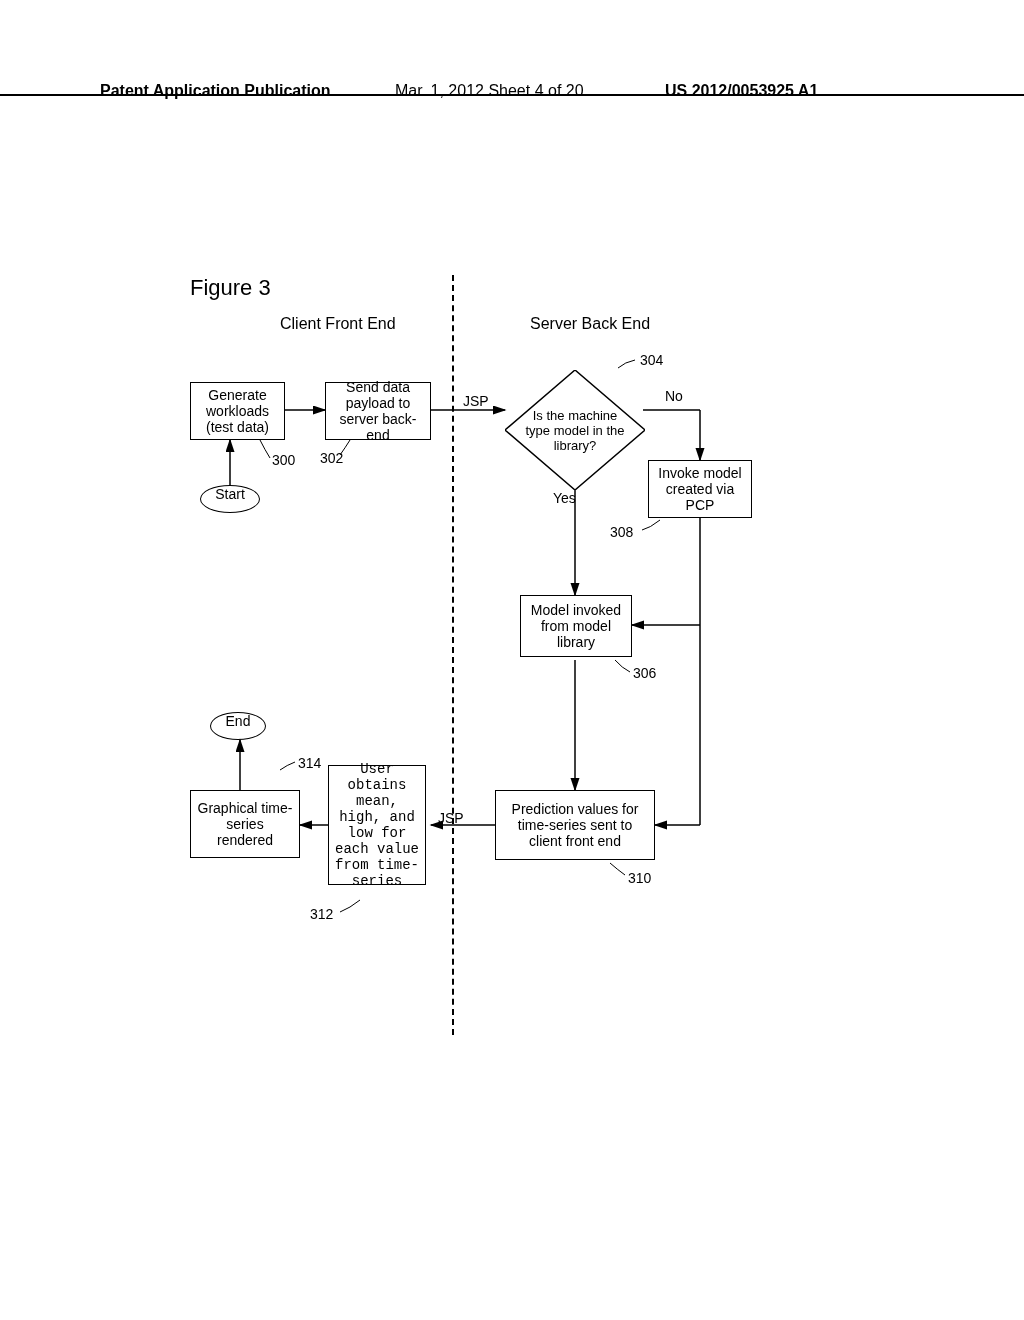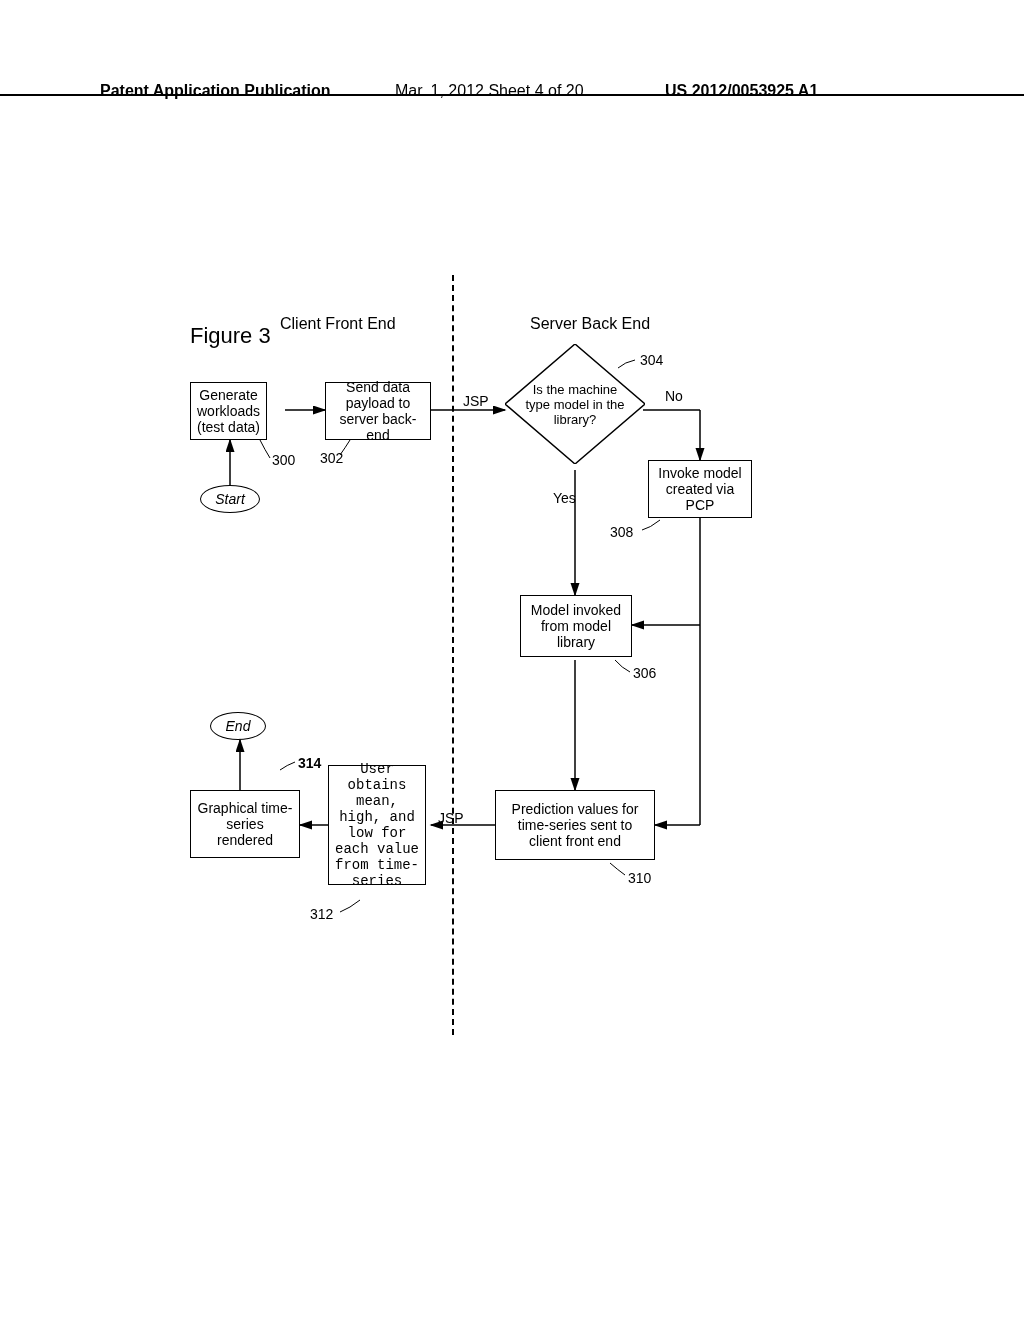--- a/index.html
+++ b/index.html
@@ -32,21 +32,20 @@
     .header-right {
       position: absolute;
       left: 665px;
       font-weight: bold;
     }
     .figure-label {
       position: absolute;
       top: 275px;
       left: 190px;
       font-size: 22px;
-      margin-top: 48px;
     }
     .section-label {
       position: absolute;
       font-size: 16px;
     }
     .divider {
       position: absolute;
       left: 452px;
       top: 275px;
       height: 760px;
@@ -61,24 +60,23 @@
       justify-content: center;
       text-align: center;
       font-size: 14px;
       padding: 6px;
     }
     .oval {
       position: absolute;
       border: 1.5px solid black;
       border-radius: 50%;
       display: flex;
-      align-items: center;
+      align-items: flex-start;
       justify-content: center;
       font-size: 14px;
-      font-style: italic;
     }
     .diamond-wrap {
       position: absolute;
       width: 140px;
       height: 120px;
     }
     .diamond {
       width: 100%;
       height: 100%;
       position: relative;
@@ -184,29 +182,29 @@
 </svg>
 
 <div class="oval" style="top:485px; left:200px; width:60px; height:28px;">
   <span>Start</span>
 </div>
 
 <div class="oval" style="top:712px; left:210px; width:56px; height:28px;">
   <span>End</span>
 </div>
 
-<div class="box" style="top:382px; left:190px; width:77px; height:58px;">
+<div class="box" style="top:382px; left:190px; width:95px; height:58px;">
   <span>Generate workloads (test data)</span>
 </div>
 
 <div class="box" style="top:382px; left:325px; width:106px; height:58px;">
   <span>Send data payload to server back-end</span>
 </div>
 
-<div class="diamond-wrap" style="top:344px; left:505px;">
+<div class="diamond-wrap" style="top:370px; left:505px;">
   <div class="diamond">
     <svg width="140" height="120" viewBox="0 0 140 120">
       <polygon points="70,0 140,60 70,120 0,60" fill="white" stroke="black" stroke-width="1.5"></polygon>
     </svg>
     <div class="diamond-text">Is the machine type model in the library?</div>
   </div>
 </div>
 
 <div class="box" style="top:460px; left:648px; width:104px; height:58px;">
   <span>Invoke model created via PCP</span>
@@ -228,19 +226,19 @@
   <span>Graphical time-series rendered</span>
 </div>
 
 <div class="ref-label" style="top:452px; left:272px;">300</div>
 <div class="ref-label" style="top:450px; left:320px;">302</div>
 <div class="ref-label" style="top:352px; left:640px;">304</div>
 <div class="ref-label" style="top:665px; left:633px;">306</div>
 <div class="ref-label" style="top:524px; left:610px;">308</div>
 <div class="ref-label" style="top:870px; left:628px;">310</div>
 <div class="ref-label" style="top:906px; left:310px;">312</div>
-<div class="ref-label" style="top:755px; left:298px;font-weight:bold;">314</div>
+<div class="ref-label" style="top:755px; left:298px;">314</div>
 
 <div class="jsp-label" style="top:393px; left:463px;">JSP</div>
 <div class="jsp-label" style="top:810px; left:438px;">JSP</div>
 
 <div class="yn-label" style="top:490px; left:553px;">Yes</div>
 <div class="yn-label" style="top:388px; left:665px;text-align:right;">No</div>
 
 </body></html>

